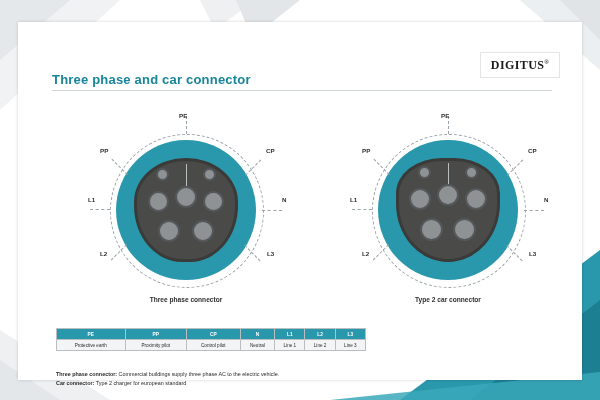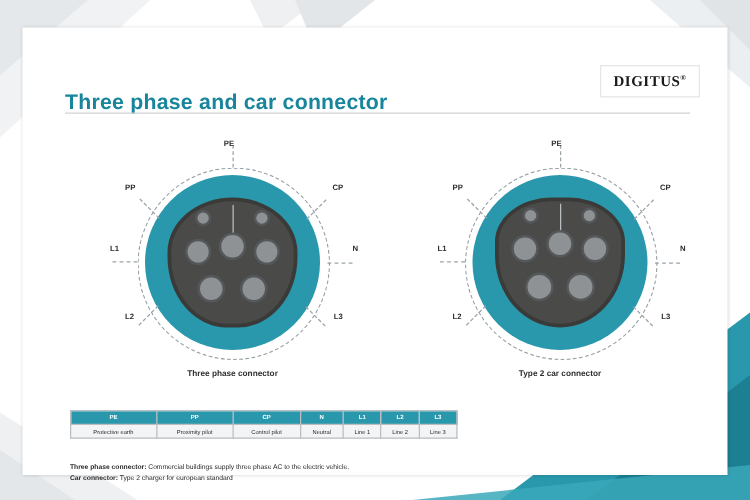--- a/index.html
+++ b/index.html
@@ -12,21 +12,21 @@
   
   .bg { position:absolute; inset:0; }
   .slide {
     position:absolute;
     left:18px; top:22px; width:564px; height:358px;
     background:#ffffff;
     box-shadow:0 0 3px rgba(0,0,0,0.18);
   }
   .title {
     position:absolute; left:34px; top:50px;
-    font-size:17px; font-weight:bold; color:#17859b;
+    font-size:13px; font-weight:bold; color:#17859b;
     letter-spacing:0.2px;
   }
   .title-rule {
     position:absolute; left:34px; top:68px; width:500px; height:1px;
     background:#cfd4d7;
   }
   .logo {
     position:absolute; right:22px; top:30px;
     width:78px; height:24px; background:#ffffff;
     border:1px solid #e3e5e7;

